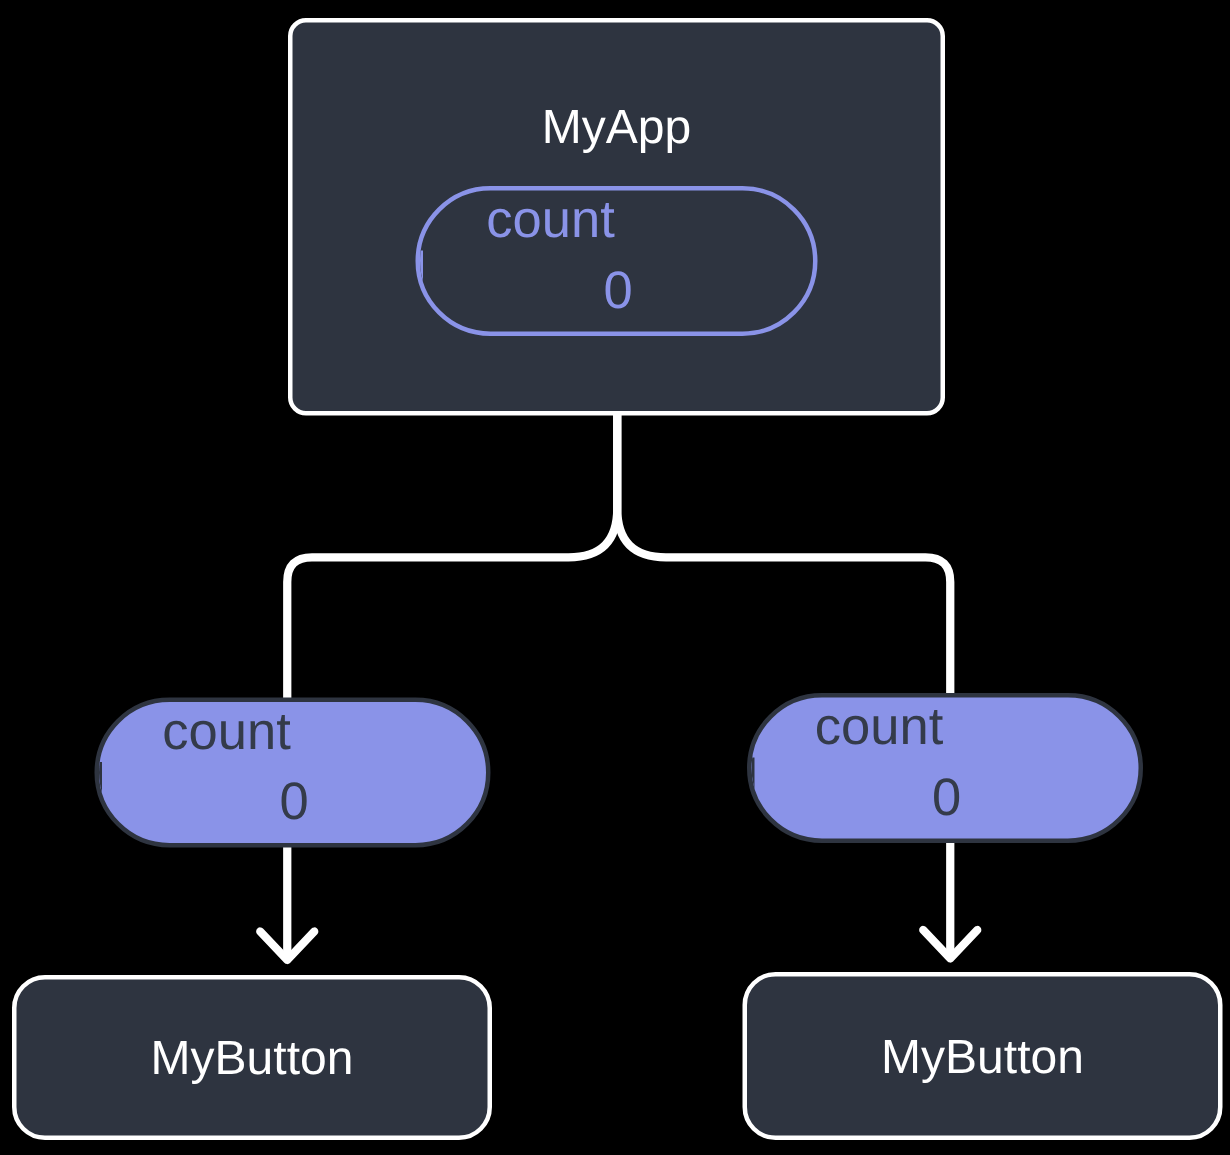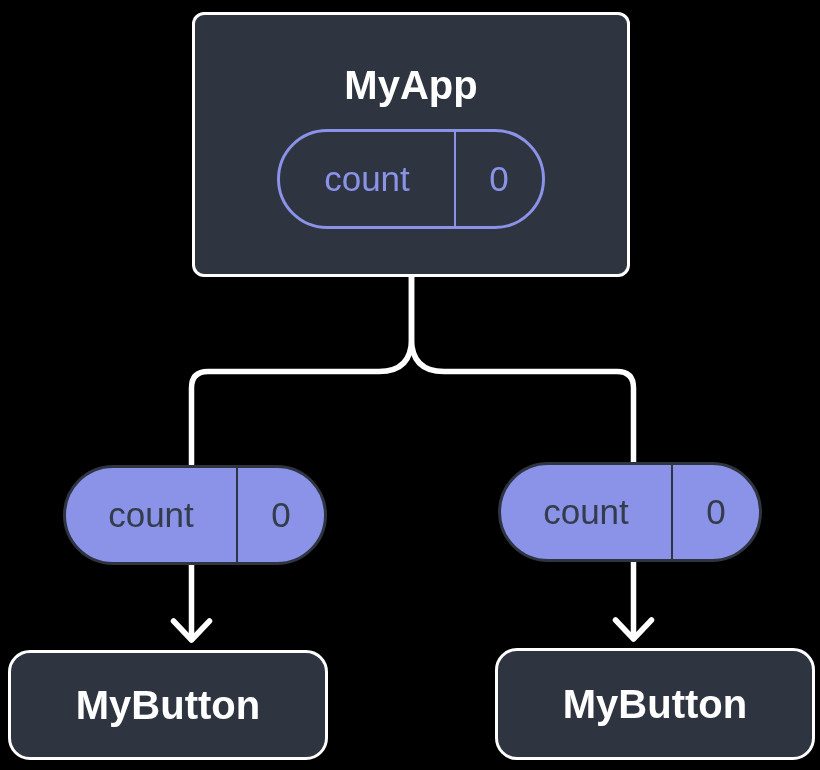--- a/index.html
+++ b/index.html
@@ -33,22 +33,22 @@
     box-sizing: border-box;
     background: var(--node-fill, #2e3440);
     border: 3.5px solid var(--node-border, #fff);
     display: flex;
     flex-direction: column;
     align-items: center;
     justify-content: center;
   }
   .node-title {
     color: var(--node-title-text, #fff);
-    font-size: 40px;
-    font-weight: 700;
+    font-size: 32px;
+    font-weight: 400;
     line-height: 1.2;
     white-space: nowrap;
   }
   .root {
     left: 192px;
     top: 12px;
     width: 438px;
     height: 265px;
     border-radius: 12px;
     gap: 20px;
@@ -62,20 +62,21 @@
   .pill {
     box-sizing: border-box;
     width: 268px;
     height: 100px;
     border-radius: 50px;
     display: flex;
     align-items: stretch;
     overflow: hidden;
     font-size: 35px;
     font-weight: 400;
+    flex-direction: column;
   }
   .pill .pill-label,
   .pill .pill-value {
     display: flex;
     align-items: center;
     justify-content: center;
   }
   .pill .pill-label { width: 174px; flex: none; }
   .pill .pill-value { flex: 1; }
 

